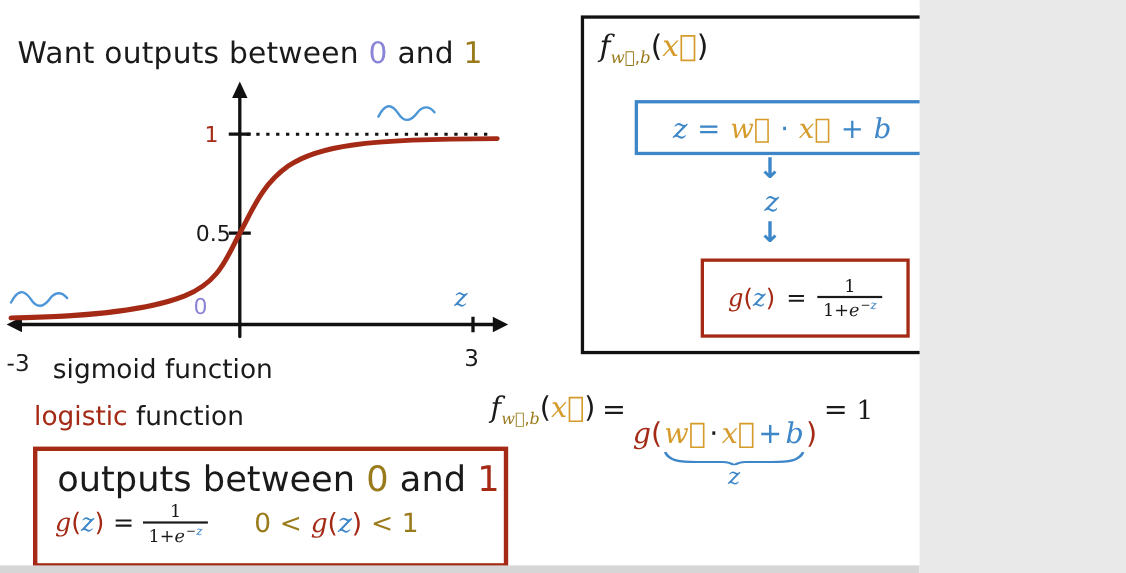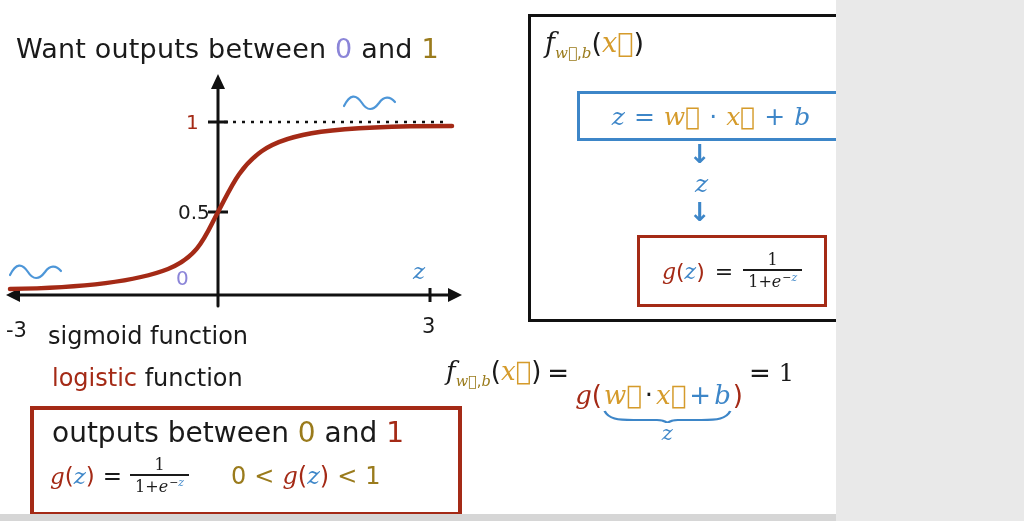--- a/index.html
+++ b/index.html
@@ -30,21 +30,21 @@
   .frac .num {font-size:16px; padding:0 2px;}
   .frac .den {border-top:2px solid #1a1a1a; padding:1px 5px 0 5px; font-size:16px; white-space:nowrap;}
   .bigfrac .num {font-size:24px;}
   .bigfrac .den {font-size:23px; border-top:2.5px solid #1a1a1a; padding:2px 8px 0 8px;}
   .sup {font-size:0.68em; vertical-align:super; margin-left:1px;}
   .sub {font-size:0.56em; vertical-align:sub;text-align:center;}
   .mx {margin:0 6px;}
   .mxs {margin:0 3px;}
 
   .redbox {position:absolute; left:30px; top:406px; width:424px; height:102px; border:4px solid #A42A16;}
-  .rb-line1 {position:absolute; left:18px; top:6px; font-size:28px;}
+  .rb-line1 {position:absolute; left:18px; top:6px; font-size:32px;}
   .rb-line2 {position:absolute; left:16px; top:46px; display:flex; align-items:center; gap:8px; font-size:23px;}
   .ineq {display:inline-flex; align-items:center; gap:8px; margin-left:34px; font-size:24px;}
 
   .blackbox {position:absolute; left:528px; top:14px; width:318px; height:302px; border:3px solid #111;}
   .fwb-top {position:absolute; left:14px; top:10px; font-size:27px;}
   .bluebox {position:absolute; left:46px; top:74px; width:262px; height:44px; border:3px solid #3D86C8;
             display:flex; align-items:center; justify-content:center; gap:9px; font-size:25px;}
   .flow-arrow {position:absolute; font-size:26px; color:#3D86C8; font-weight:bold;}
   .flow-z {position:absolute; font-size:25px;}
   .gbox {position:absolute; left:106px; top:218px; width:184px; height:66px; border:3px solid #A42A16;
@@ -89,21 +89,21 @@
   <span class="glabel red" style="left:186px; top:110px;">1</span>
   <span class="glabel" style="left:155px; top:200px;margin-left:23px;">0.5</span>
   <span class="glabel purple" style="left:176px; top:266px;">0</span>
   <span class="glabel blue mi" style="left:413px; top:258px; font-size:23px;">z</span>
   <span class="glabel" style="left:6px; top:318px; font-size:21px;">-3</span>
   <span class="glabel" style="left:422px; top:314px; font-size:21px;">3</span>
 
   <div class="caption" style="left:48px; top:322px;">
     <span>sigmoid function</span>
   </div>
-  <div class="caption" style="left:52px; top:364px;">
+  <div class="caption" style="left:31px; top:364px;">
     <span class="red">logistic</span>
     <span>function</span>
   </div>
 
   <div class="redbox">
     <div class="rb-line1">
       <span>outputs between</span>
       <span class="goldd">0</span>
       <span>and</span>
       <span class="red">1</span>

